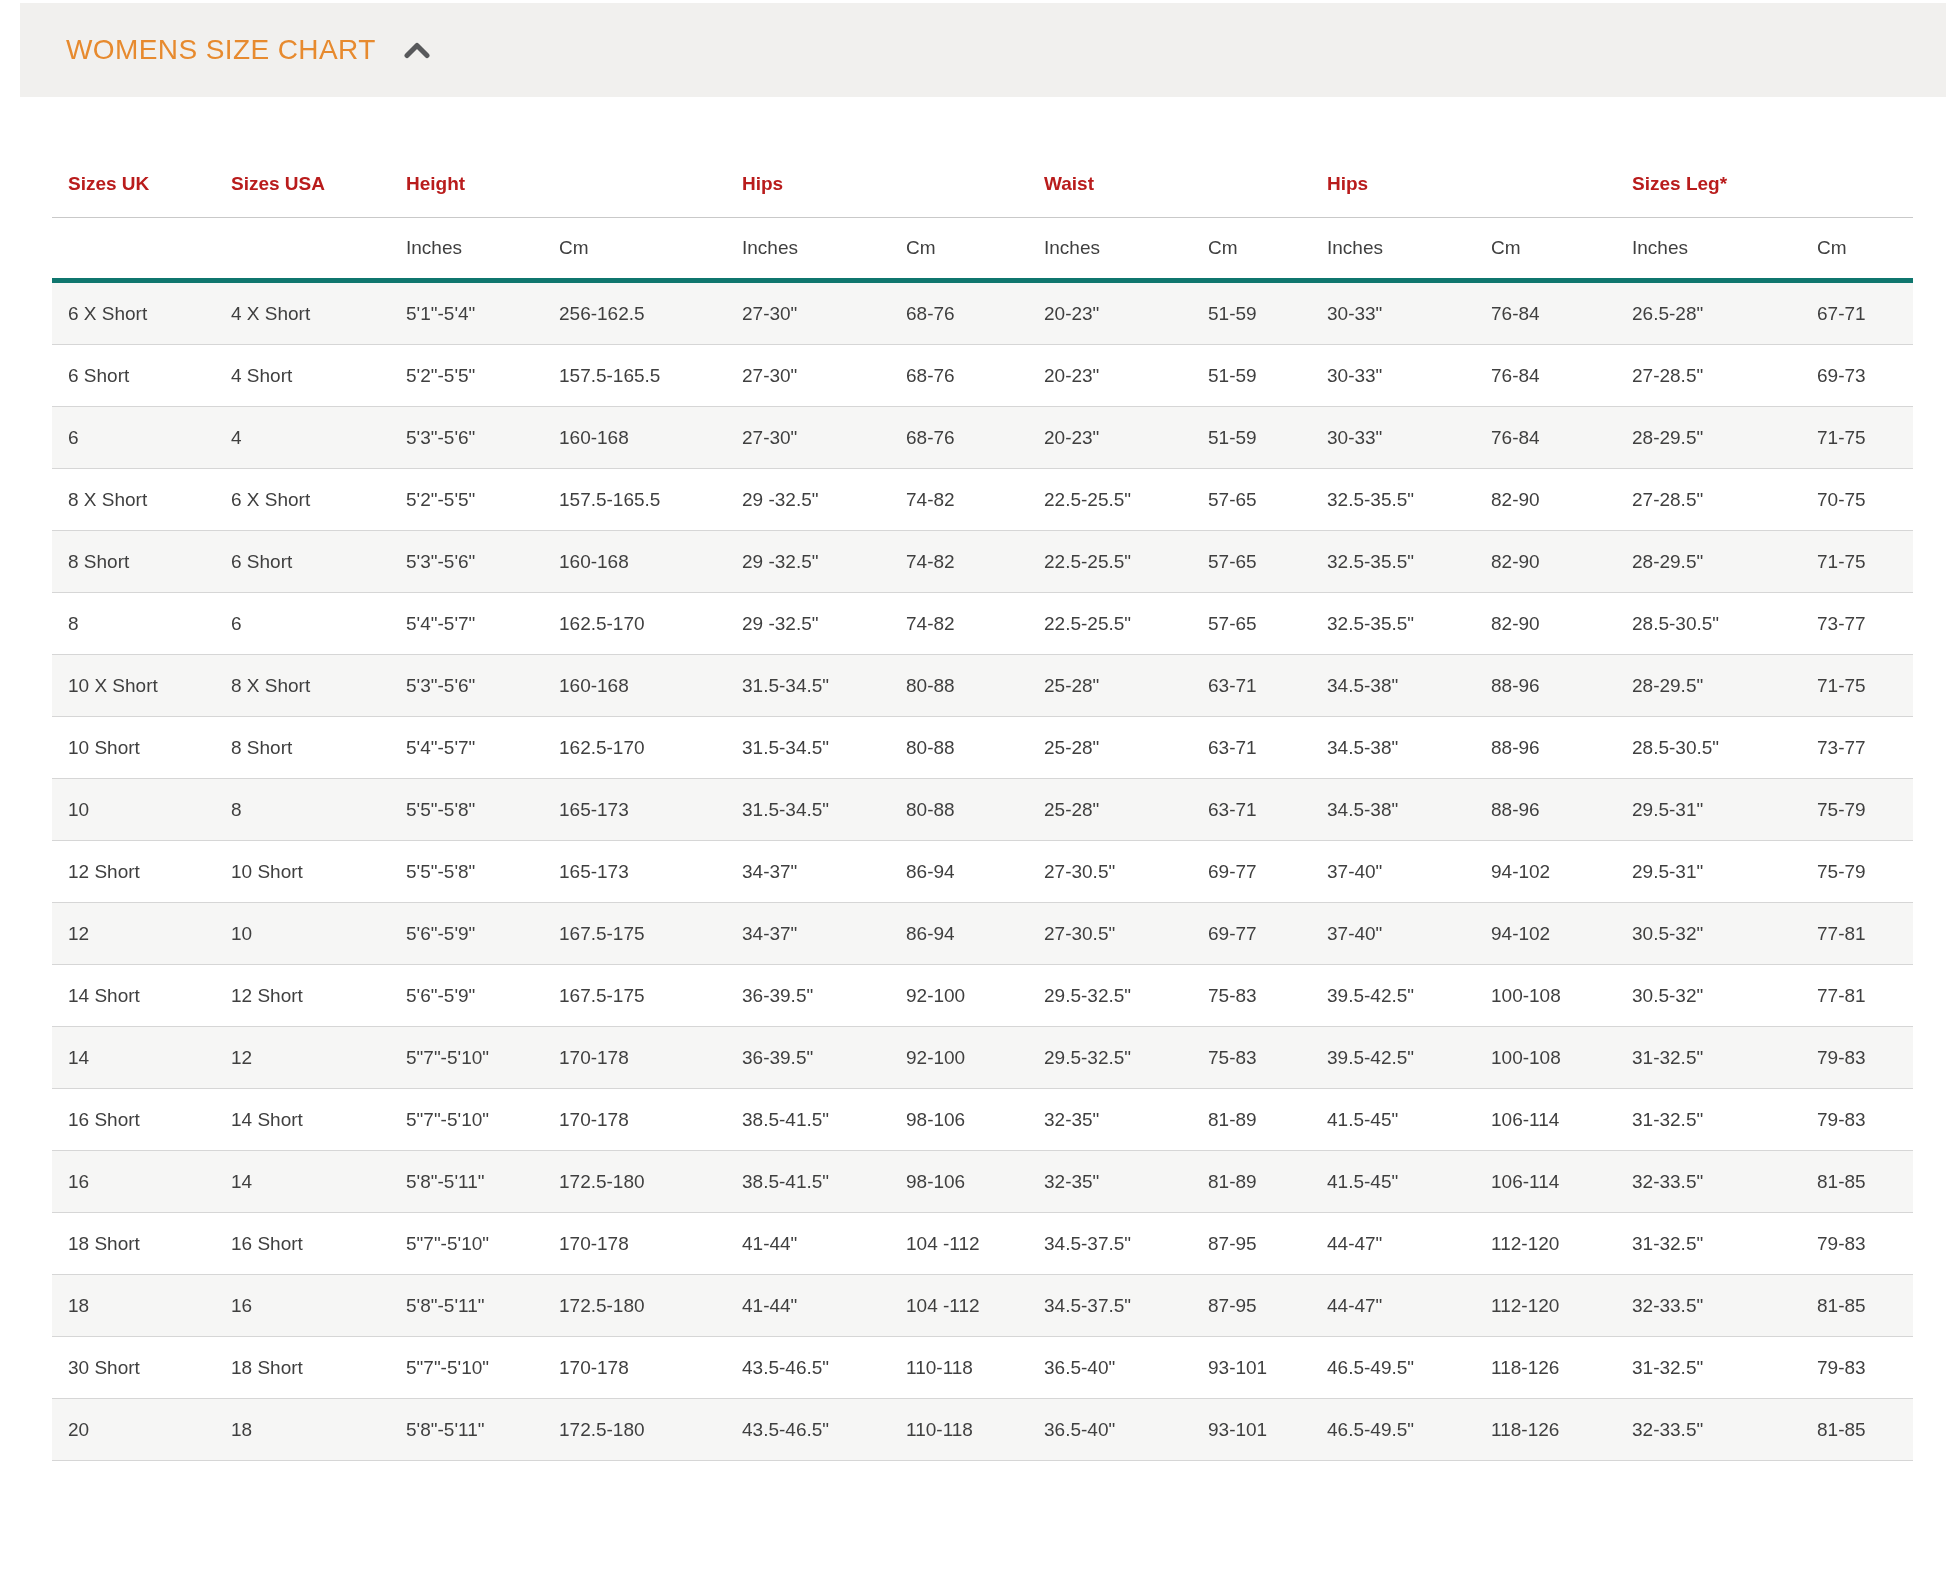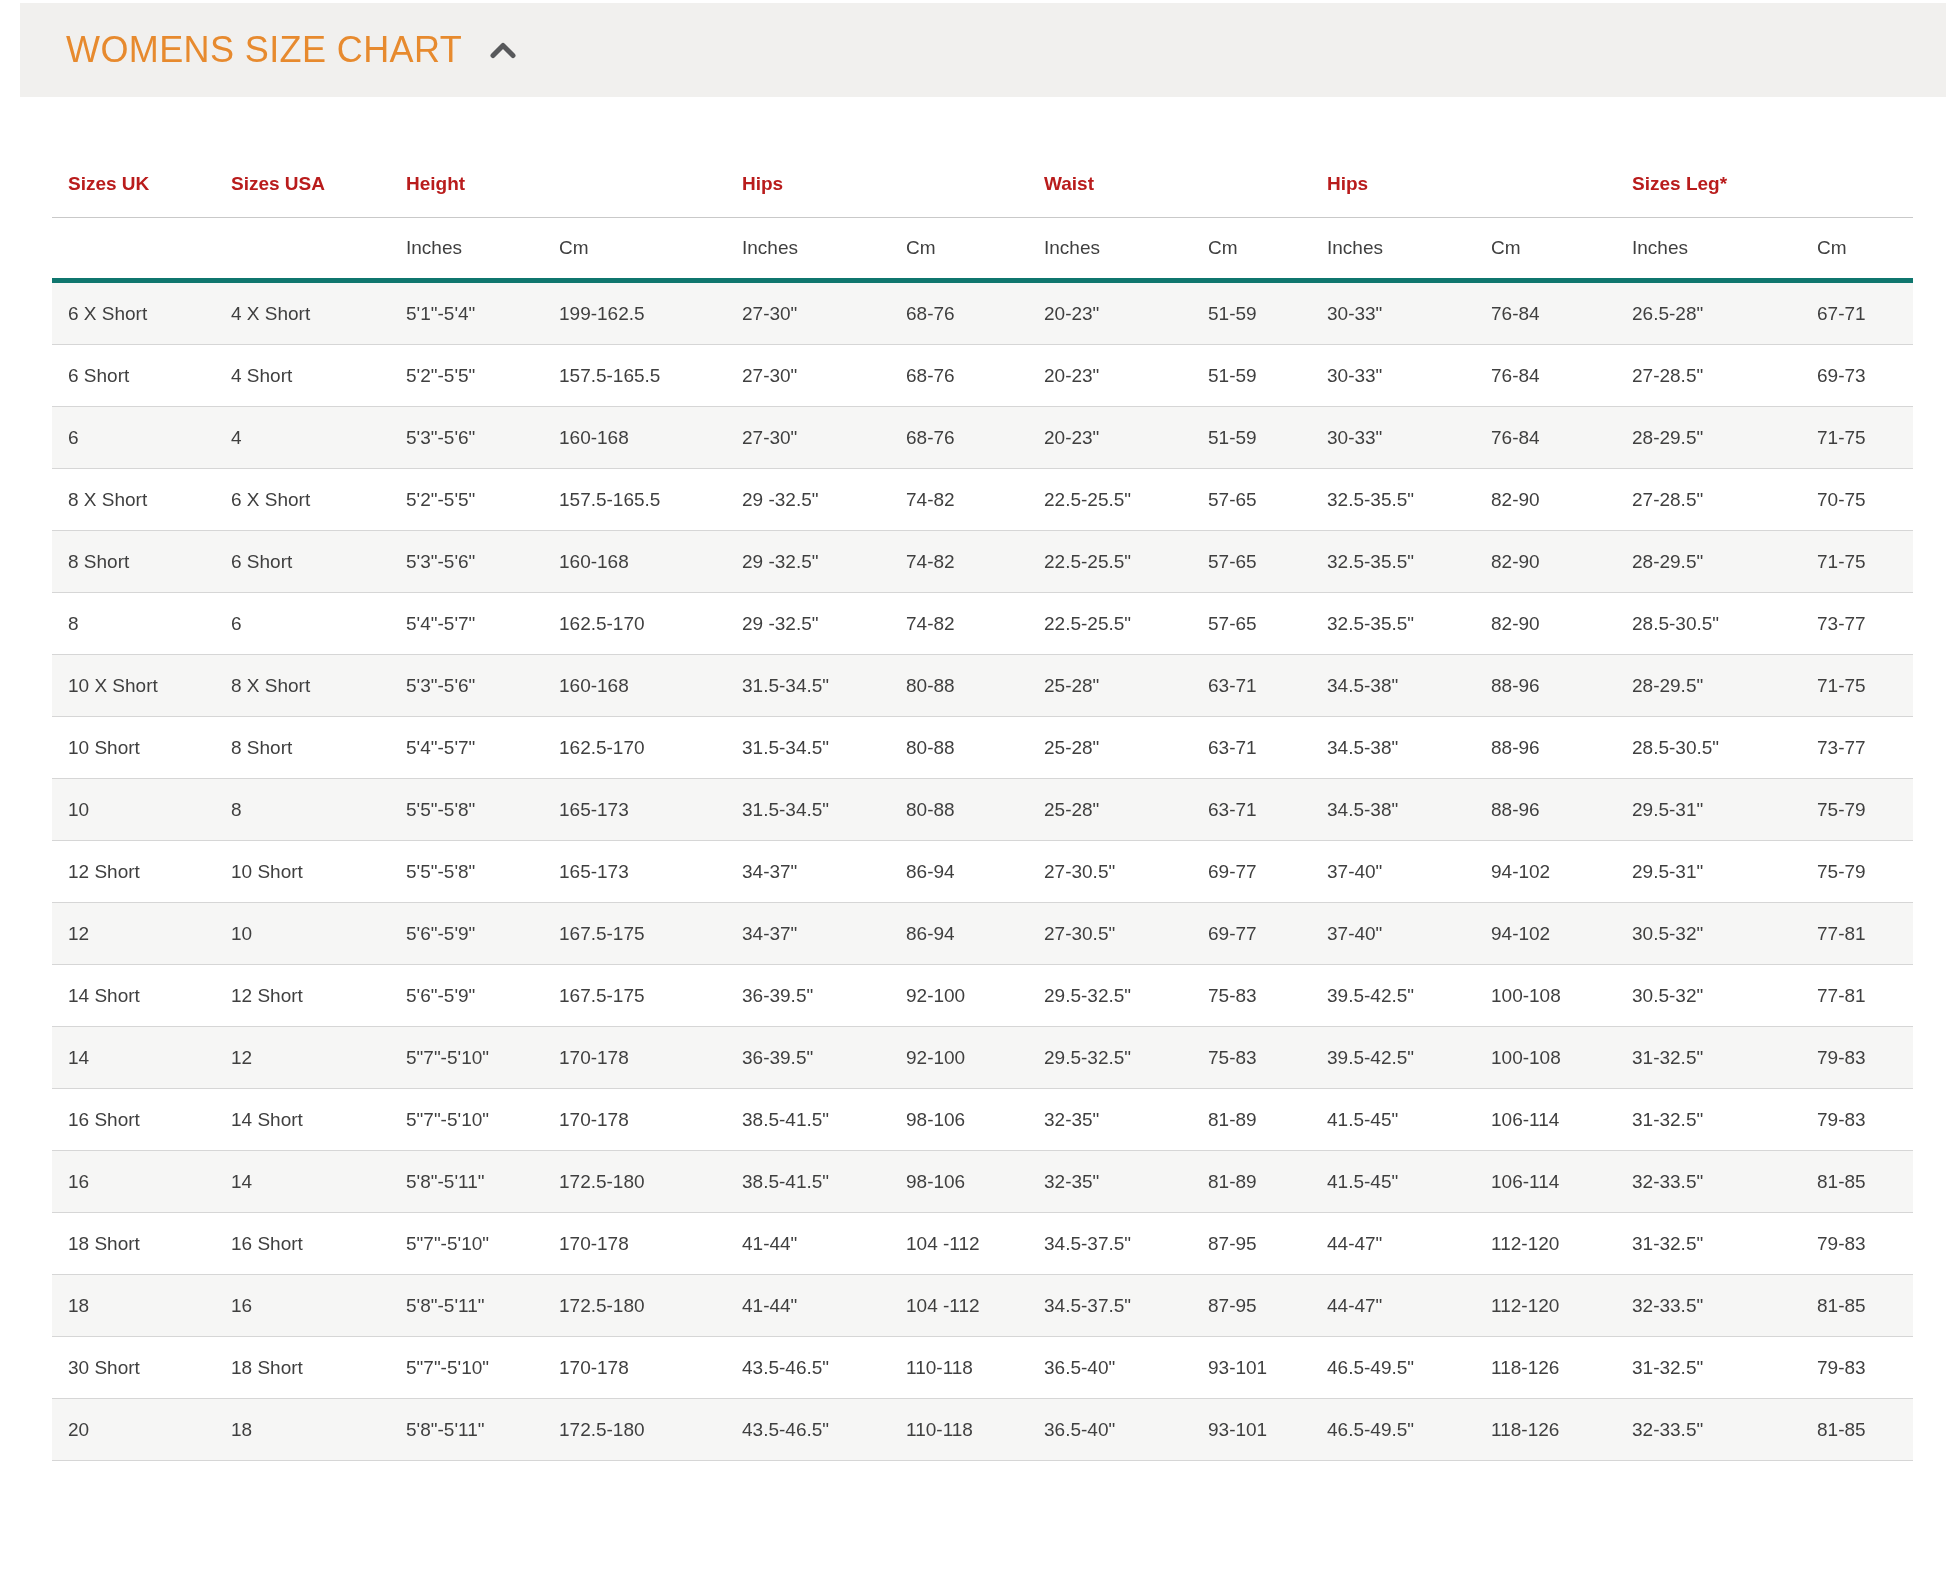--- a/index.html
+++ b/index.html
@@ -19,21 +19,21 @@
   .accordion-bar {
     margin: 3px 0 0 20px;
     height: 94px;
     background: #f1f0ee;
     display: flex;
     align-items: center;
     cursor: pointer;
   }
   .accordion-title {
     margin-left: 46px;
-    font-size: 36px;
+    font-size: 28px;
     letter-spacing: 0.4px;
     color: #e78a2e;
   }
   .chevron {
     margin-left: 28px;
     display: inline-flex;
     align-items: center;
   }
 
   
@@ -128,21 +128,21 @@
           <td>Cm</td>
           <td>Inches</td>
           <td>Cm</td>
         </tr>
     </thead>
     <tbody>
         <tr>
           <td>6 X Short</td>
           <td>4 X Short</td>
           <td>5'1"-5'4"</td>
-          <td>199-162.5</td>
+          <td>256-162.5</td>
           <td>27-30"</td>
           <td>68-76</td>
           <td>20-23"</td>
           <td>51-59</td>
           <td>30-33"</td>
           <td>76-84</td>
           <td>26.5-28"</td>
           <td>67-71</td>
         </tr>
         <tr>

